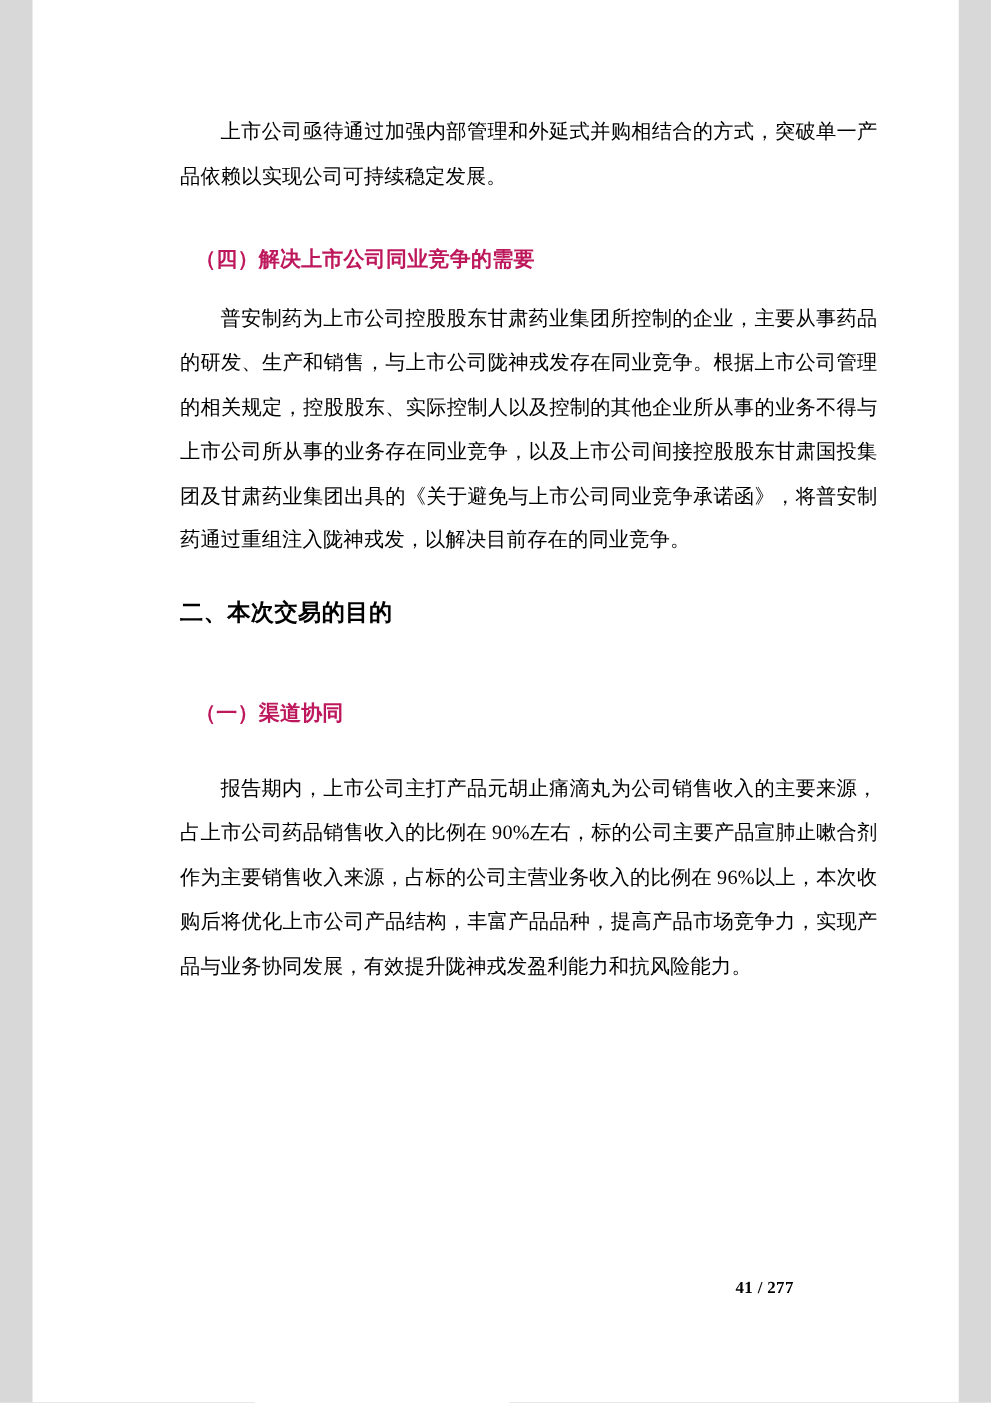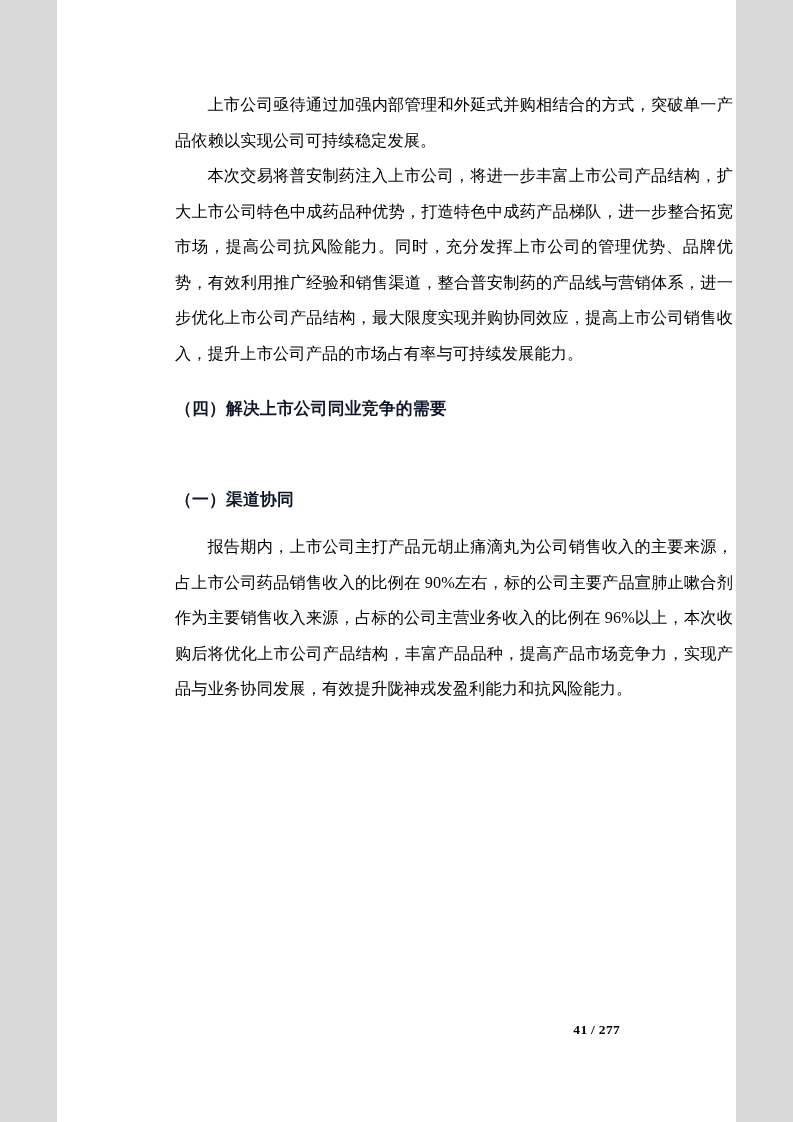--- a/index.html
+++ b/index.html
@@ -5,21 +5,21 @@
   html, body {
     margin: 0;
     padding: 0;
     background: #d8d8d8;
   }
   body {
     font-family: "Liberation Serif", "DejaVu Serif", serif;
   }
   .page {
     position: relative;
-    width: 679px;
+    width: 741px;
     height: 1122px;
     margin: 0 auto;
     background: #ffffff;
     box-sizing: border-box;
     overflow: hidden;
   }
   .content {
     position: absolute;
     left: 118px;
     top: 88px;
@@ -31,66 +31,67 @@
     line-height: 35.5px;
     color: #000000;
     text-align: justify;
     text-justify: inter-ideograph;
     letter-spacing: 0.15px;
   }
   p.indent {
     text-indent: 2em;
   }
   h2.heading {
-    margin: 0;
+    margin: 12px;
     font-size: 16.8px;
     line-height: 35.5px;
     font-weight: bold;
-    color: #0f172a;
+    color: #be185d;
     letter-spacing: 0.2px;
   }
   h1.section-heading {
     margin: 0;
     font-size: 18.5px;
     line-height: 35.5px;
     font-weight: bold;
     color: #000000;
     letter-spacing: 0.4px;
   }
   .gap-sm { height: 13px; }
   .gap-md { height: 19px; }
   .gap-lg { height: 23px; }
   .page-number {
     position: absolute;
-    right: 116px;
+    right: 132px;
     bottom: 84px;
     font-size: 13.5px;
     font-weight: bold;
     font-family: "Liberation Serif", "DejaVu Serif", serif;
     color: #000000;
     letter-spacing: 0.3px;
   }
 </style>
 </head>
 <body>
 
 <div class="page">
   <div class="content">
 
     <p class="para indent">上市公司亟待通过加强内部管理和外延式并购相结合的方式，突破单一产品依赖以实现公司可持续稳定发展。</p>
 
-    <p class="para indent">本次交易将普安制药注入上市公司，将进一步丰富上市公司产品结构，扩大上市公司特色中成药品种优势，打造特色中成药产品梯队，进一步整合拓宽市场，提高公司抗风险能力。同时，充分发挥上市公司的管理优势、品牌优势，有效利用推广经验和销售渠道，整合普安制药的产品线与营销体系，进一步优化上市公司产品结构，最大限度实现并购协同效应，提高上市公司销售收入，提升上市公司产品的市场占有率与可持续发展能力。</p>
 
     <div class="gap-md"></div>
 
     <h2 class="heading">（四）解决上市公司同业竞争的需要</h2>
 
+    <p class="para indent">普安制药为上市公司控股股东甘肃药业集团所控制的企业，主要从事药品的研发、生产和销售，与上市公司陇神戎发存在同业竞争。根据上市公司管理的相关规定，控股股东、实际控制人以及控制的其他企业所从事的业务不得与上市公司所从事的业务存在同业竞争，以及上市公司间接控股股东甘肃国投集团及甘肃药业集团出具的《关于避免与上市公司同业竞争承诺函》，将普安制药通过重组注入陇神戎发，以解决目前存在的同业竞争。</p>
 
     <div class="gap-lg"></div>
 
+    <h1 class="section-heading">二、本次交易的目的</h1>
 
     <div class="gap-sm"></div>
 
 
     <div class="gap-md"></div>
 
     <h2 class="heading">（一）渠道协同</h2>
 
     <div class="gap-sm"></div>
 

